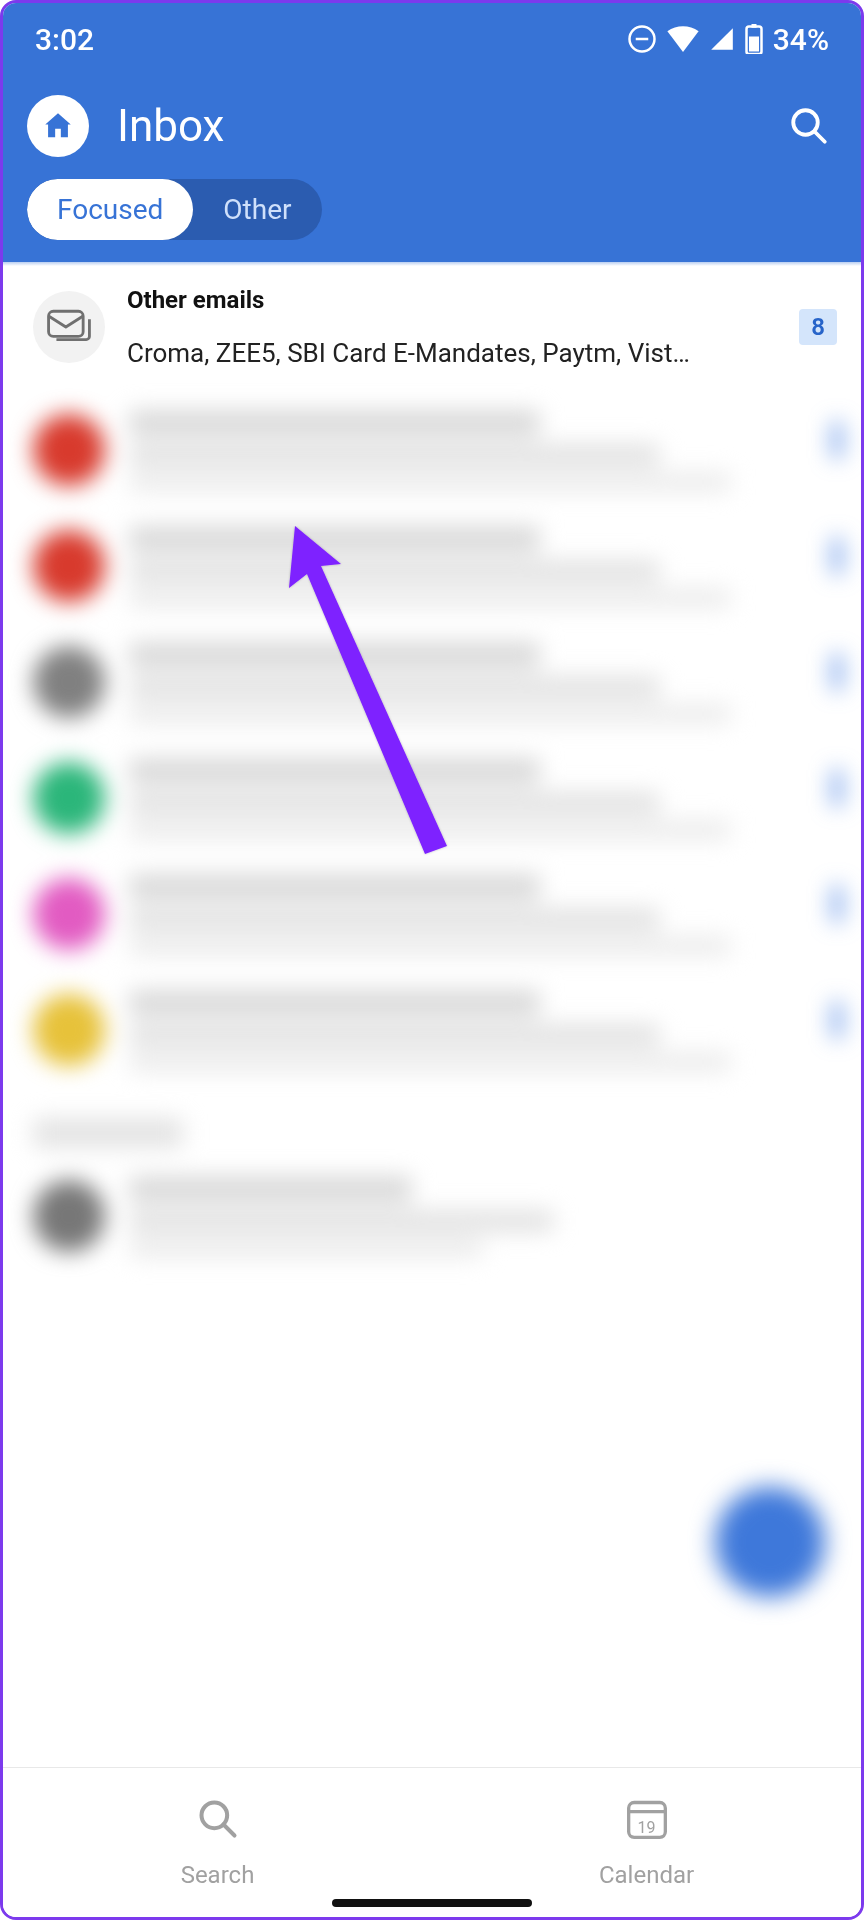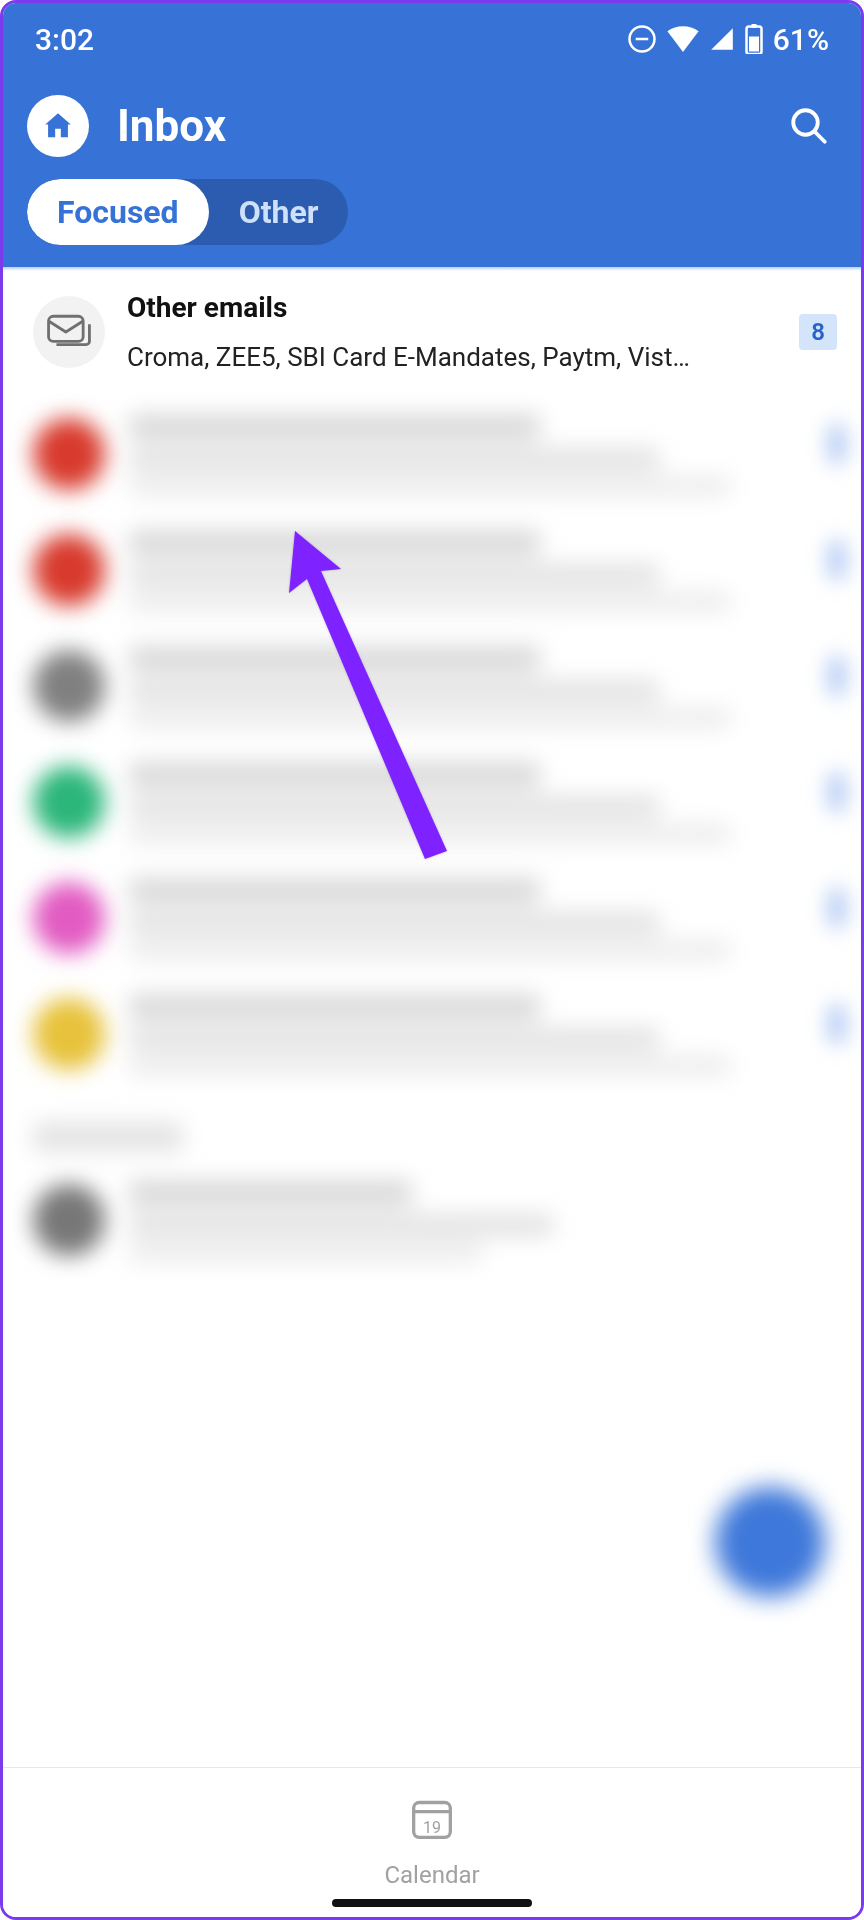--- a/index.html
+++ b/index.html
@@ -8,42 +8,42 @@
 
   
   .statusbar { height: 72px; background: #3773d6; color: #fff; display: flex; align-items: center; justify-content: space-between; padding: 0 32px; font-size: 30px; font-weight: 500; }
   .statusbar .right { display: flex; align-items: center; gap: 10px; font-size: 30px; }
   .statusbar .right svg { display: block; }
 
   
   .header { background: #3773d6; color: #fff; padding: 20px 24px 8px 24px; display: flex; align-items: center; }
   .home-btn { width: 62px; height: 62px; border-radius: 50%; background: #fff; display: flex; align-items: center; justify-content: center; margin-right: 28px; }
   .home-btn svg { fill: #3773d6; }
-  .page-title { font-size: 44px; font-weight: 700; flex: 1; }
+  .page-title { font-size: 44px; font-weight: 400; flex: 1; }
   .search-btn { width: 56px; height: 56px; display:flex; align-items:center; justify-content:center; }
 
   
   .tabrow { background:#3773d6; padding: 14px 24px 22px 24px; display:flex; align-items:center; }
   .segmented { display:flex; background:#2b5cb0; border-radius: 40px; overflow:hidden; }
-  .segmented .seg { padding: 14px 30px; font-size: 32px; font-weight: 700; color:#cfe0fb; }
+  .segmented .seg { padding: 14px 30px; font-size: 28px; font-weight: 400; color:#cfe0fb; }
   .segmented .seg.active { background:#fff; color:#3773d6; border-radius:40px; }
   .spacer { flex:1; }
   .filter-btn { background:#2b5cb0; color:#fff; border-radius:40px; padding: 14px 32px; font-size:30px; font-weight:500; }
 
   
   .header-shadow { height:4px; background: linear-gradient(to bottom, rgba(55,115,214,0.35), transparent); }
 
   
   .content { flex:1; background:#fff; overflow:hidden; position:relative; }
 
   .other-emails-card { display:flex; align-items:center; padding: 20px 24px 22px 30px; gap: 22px; }
   .avatar-circle { width: 72px; height: 72px; border-radius: 50%; background:#f2f2f2; display:flex; align-items:center; justify-content:center; flex-shrink:0; }
   .avatar-circle svg { stroke:#707070; }
   .other-body { flex:1; min-width:0; }
-  .other-title { font-size:28px; font-weight:700; color:#111; margin-bottom:18px; }
+  .other-title { font-size:24px; font-weight:700; color:#111; margin-bottom:24px; }
   .other-senders { font-size:26px; color:#222; white-space:nowrap; overflow:hidden; text-overflow:ellipsis; }
   .badge-count { background:#d4e5fb; color:#2764c9; font-size:24px; font-weight:600; padding:4px 12px; border-radius:4px; margin-left:auto; }
 
   
   .mail-list { padding-top: 4px; filter: blur(11px); position:relative; }
   .mail-item { display:flex; align-items:flex-start; padding: 16px 24px 18px 30px; gap: 24px; position:relative; }
   .mail-avatar { width:72px; height:72px; border-radius:50%; flex-shrink:0; margin-top:4px; }
   .mail-body { flex:1; }
   .mail-line1 { height:26px; background:#d9d9d9; border-radius:6px; margin-bottom:8px; width:58%; }
   .mail-line2 { height:22px; background:#e2e2e2; border-radius:6px; margin-bottom:6px; width:75%; }
@@ -83,21 +83,21 @@
           <path fill="#fff" d="M12 20 L24 4 C17 -1 7 -1 0 4 Z"></path>
         </svg>
       <svg width="26" height="26" viewBox="0 0 24 24">
           <path fill="#fff" d="M2 22 L22 22 L22 2 Z"></path>
         </svg>
       <svg width="18" height="30" viewBox="0 0 12 24">
           <rect x="0" y="2" width="12" height="22" rx="2" fill="none" stroke="#fff" stroke-width="2"></rect>
           <rect x="4" y="0" width="4" height="3" fill="#fff"></rect>
           <rect x="2" y="10" width="8" height="12" fill="#fff"></rect>
         </svg>
-      <span>61%</span>
+      <span>34%</span>
     </span>
   </div>
 
   <div class="header">
     <div class="home-btn">
       <svg width="34" height="34" viewBox="0 0 24 24">
           <path d="M12 3 L3 11 L5 11 L5 20 L10 20 L10 14 L14 14 L14 20 L19 20 L19 11 L21 11 Z"></path>
         </svg>
     </div>
     <div class="page-title">Inbox</div>
@@ -212,20 +212,27 @@
           </filter>
         </defs>
         <path filter="url(#sh)" fill="#7e22ff" d="M10 0 L56 38 L36 40 L162 320 L140 328 L22 48 L4 62 Z"></path>
       </svg>
     </div>
 
   </div>
 
   <div class="bottomnav">
     <div class="nav-item">
+      <svg width="44" height="44" viewBox="0 0 24 24" fill="none" stroke="#a1a1a1" stroke-width="2.2" stroke-linecap="round">
+          <circle cx="10" cy="10" r="7"></circle>
+          <line x1="21" y1="21" x2="15" y2="15"></line>
+        </svg>
+      <span>Search</span>
+    </div>
+    <div class="nav-item">
       <svg width="44" height="44" viewBox="0 0 24 24" fill="none" stroke="#a1a1a1" stroke-width="1.8">
           <rect x="2" y="3" width="20" height="19" rx="3"></rect>
           <line x1="2" y1="8" x2="22" y2="8"></line>
         </svg>
       <span style="position:absolute; font-size:16px; color:#a1a1a1; margin-top:-30px;">19</span>
       <span>Calendar</span>
     </div>
   </div>
 
   <div class="home-indicator"></div>

